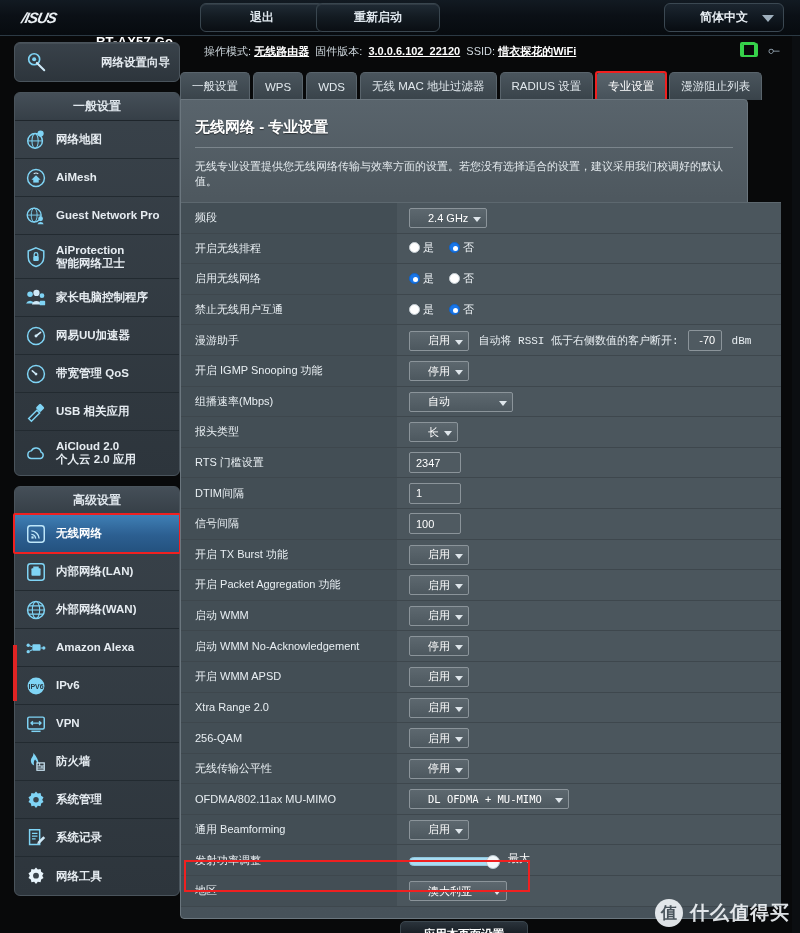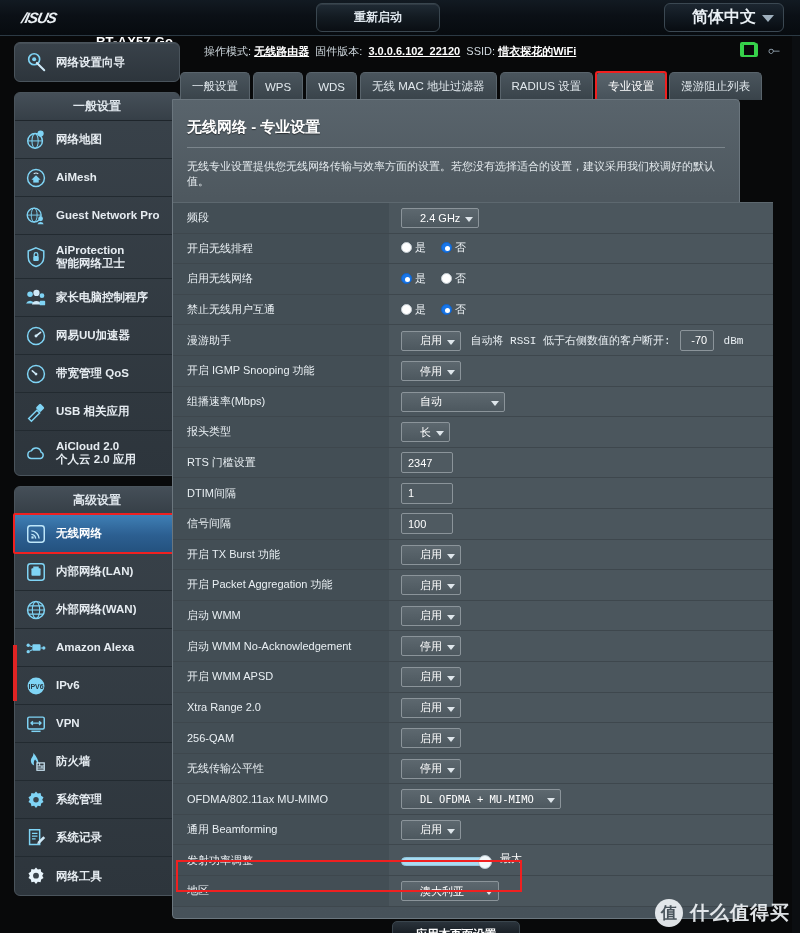--- a/index.html
+++ b/index.html
@@ -36,21 +36,21 @@
     display:flex; align-items:center; justify-content:center;
     box-shadow: inset 0 1px 0 rgba(255,255,255,.08);
   }
   .hbtn.logout { left:200px; width:124px; }
   .hbtn.reboot { left:316px; width:124px; }
   .lang {
     position:absolute; right:16px; top:3px; width:120px; height:29px;
     background: linear-gradient(180deg,#1c2630 0%, #111921 48%, #080c11 100%);
     border:1px solid #3b4852; border-radius:6px;
     display:flex; align-items:center; justify-content:center;
-    color:#eaf0f5; font-size:16px; font-weight:bold;
+    color:#eaf0f5; font-size:12px; font-weight:bold;
   }
   .lang .caret {
     position:absolute; right:9px; top:11px;
     width:0;height:0;border-left:6px solid transparent;border-right:6px solid transparent;
     border-top:7px solid #9fb0bd;
   }
 
   
   .infobar {
     position:absolute; left:180px; top:36px; width:620px; height:30px;
@@ -67,21 +67,21 @@
   .ic-net:after{content:"";position:absolute;left:-4px;top:-3px;width:12px;height:11px;border:2px solid #36d24a;border-radius:2px;}
   .ic-usb { position:absolute; right:14px; top:6px; width:18px;height:16px; color:#9fb0bd; font-size:15px; line-height:16px;}
 
   
   .sidebar { position:absolute; left:14px; top:42px; width:166px; }
   .side-card {
     background: linear-gradient(180deg,#39424a 0%, #2d353c 100%);
     border:1px solid #4a545c; border-radius:6px; margin-bottom:10px;
     box-shadow: inset 0 1px 0 rgba(255,255,255,.07);
   }
-  .wizard { height:44px; display:flex; align-items:center; padding-left:10px; }
+  .wizard { height:44px; display:flex; align-items:center; padding-left:10px;gap:45px; }
   .grp-title {
     height:28px; display:flex; align-items:center; justify-content:center;
     color:#dfe6ec; font-size:12px; font-weight:bold;
     background: linear-gradient(180deg,#454f58 0%, #363f47 100%);
     border-bottom:1px solid #1e252b; border-radius:5px 5px 0 0;
   }
   .sitem {
     height:38px; display:flex; align-items:center; padding-left:8px;
     border-bottom:1px solid #222a30;
     position:relative;
@@ -120,21 +120,21 @@
     background: linear-gradient(180deg,#59646c 0%, #47525a 100%);
     color:#ffffff;
   }
   .tab .tabred {
     position:absolute; left:-2px; top:-2px; right:-2px; bottom:-3px;
     border:2px solid #f02020; border-radius:3px;
   }
 
   
   .panel {
-    position:absolute; left:172px; top:99px; width:568px; height:820px;
+    position:absolute; left:180px; top:99px; width:568px; height:820px;
     background: linear-gradient(180deg,#59646c 0%, #4e585f 12%, #47525a 100%);
     border:1px solid #6b767e;
     border-radius:0 4px 4px 4px;
   }
   .panel-title {
     margin:18px 0 0 14px; color:#ffffff; font-size:15px; font-weight:bold;
     text-shadow:0 1px 1px rgba(0,0,0,.5);
   }
   .panel-rule { margin:10px 14px 0 14px; height:1px; background:#7b858c; }
   .panel-desc { margin:11px 14px 13px 14px; color:#e4eaee; font-size:11px; line-height:15px; }
@@ -220,20 +220,21 @@
 </style>
 </head>
 <body>
 
 <div class="screen">
 
   <div class="topbar">
     <div class="topbar-inner">
       <div class="logo-asus">/ISUS</div>
       <div class="model">RT-AX57 Go</div>
+      <div class="hbtn logout">退出</div>
       <div class="hbtn reboot">重新启动</div>
       <div class="lang">
         <span>简体中文</span>
         <span class="caret"></span>
       </div>
     </div>
   </div>
 
   <div class="infobar">
     <div class="txt">

